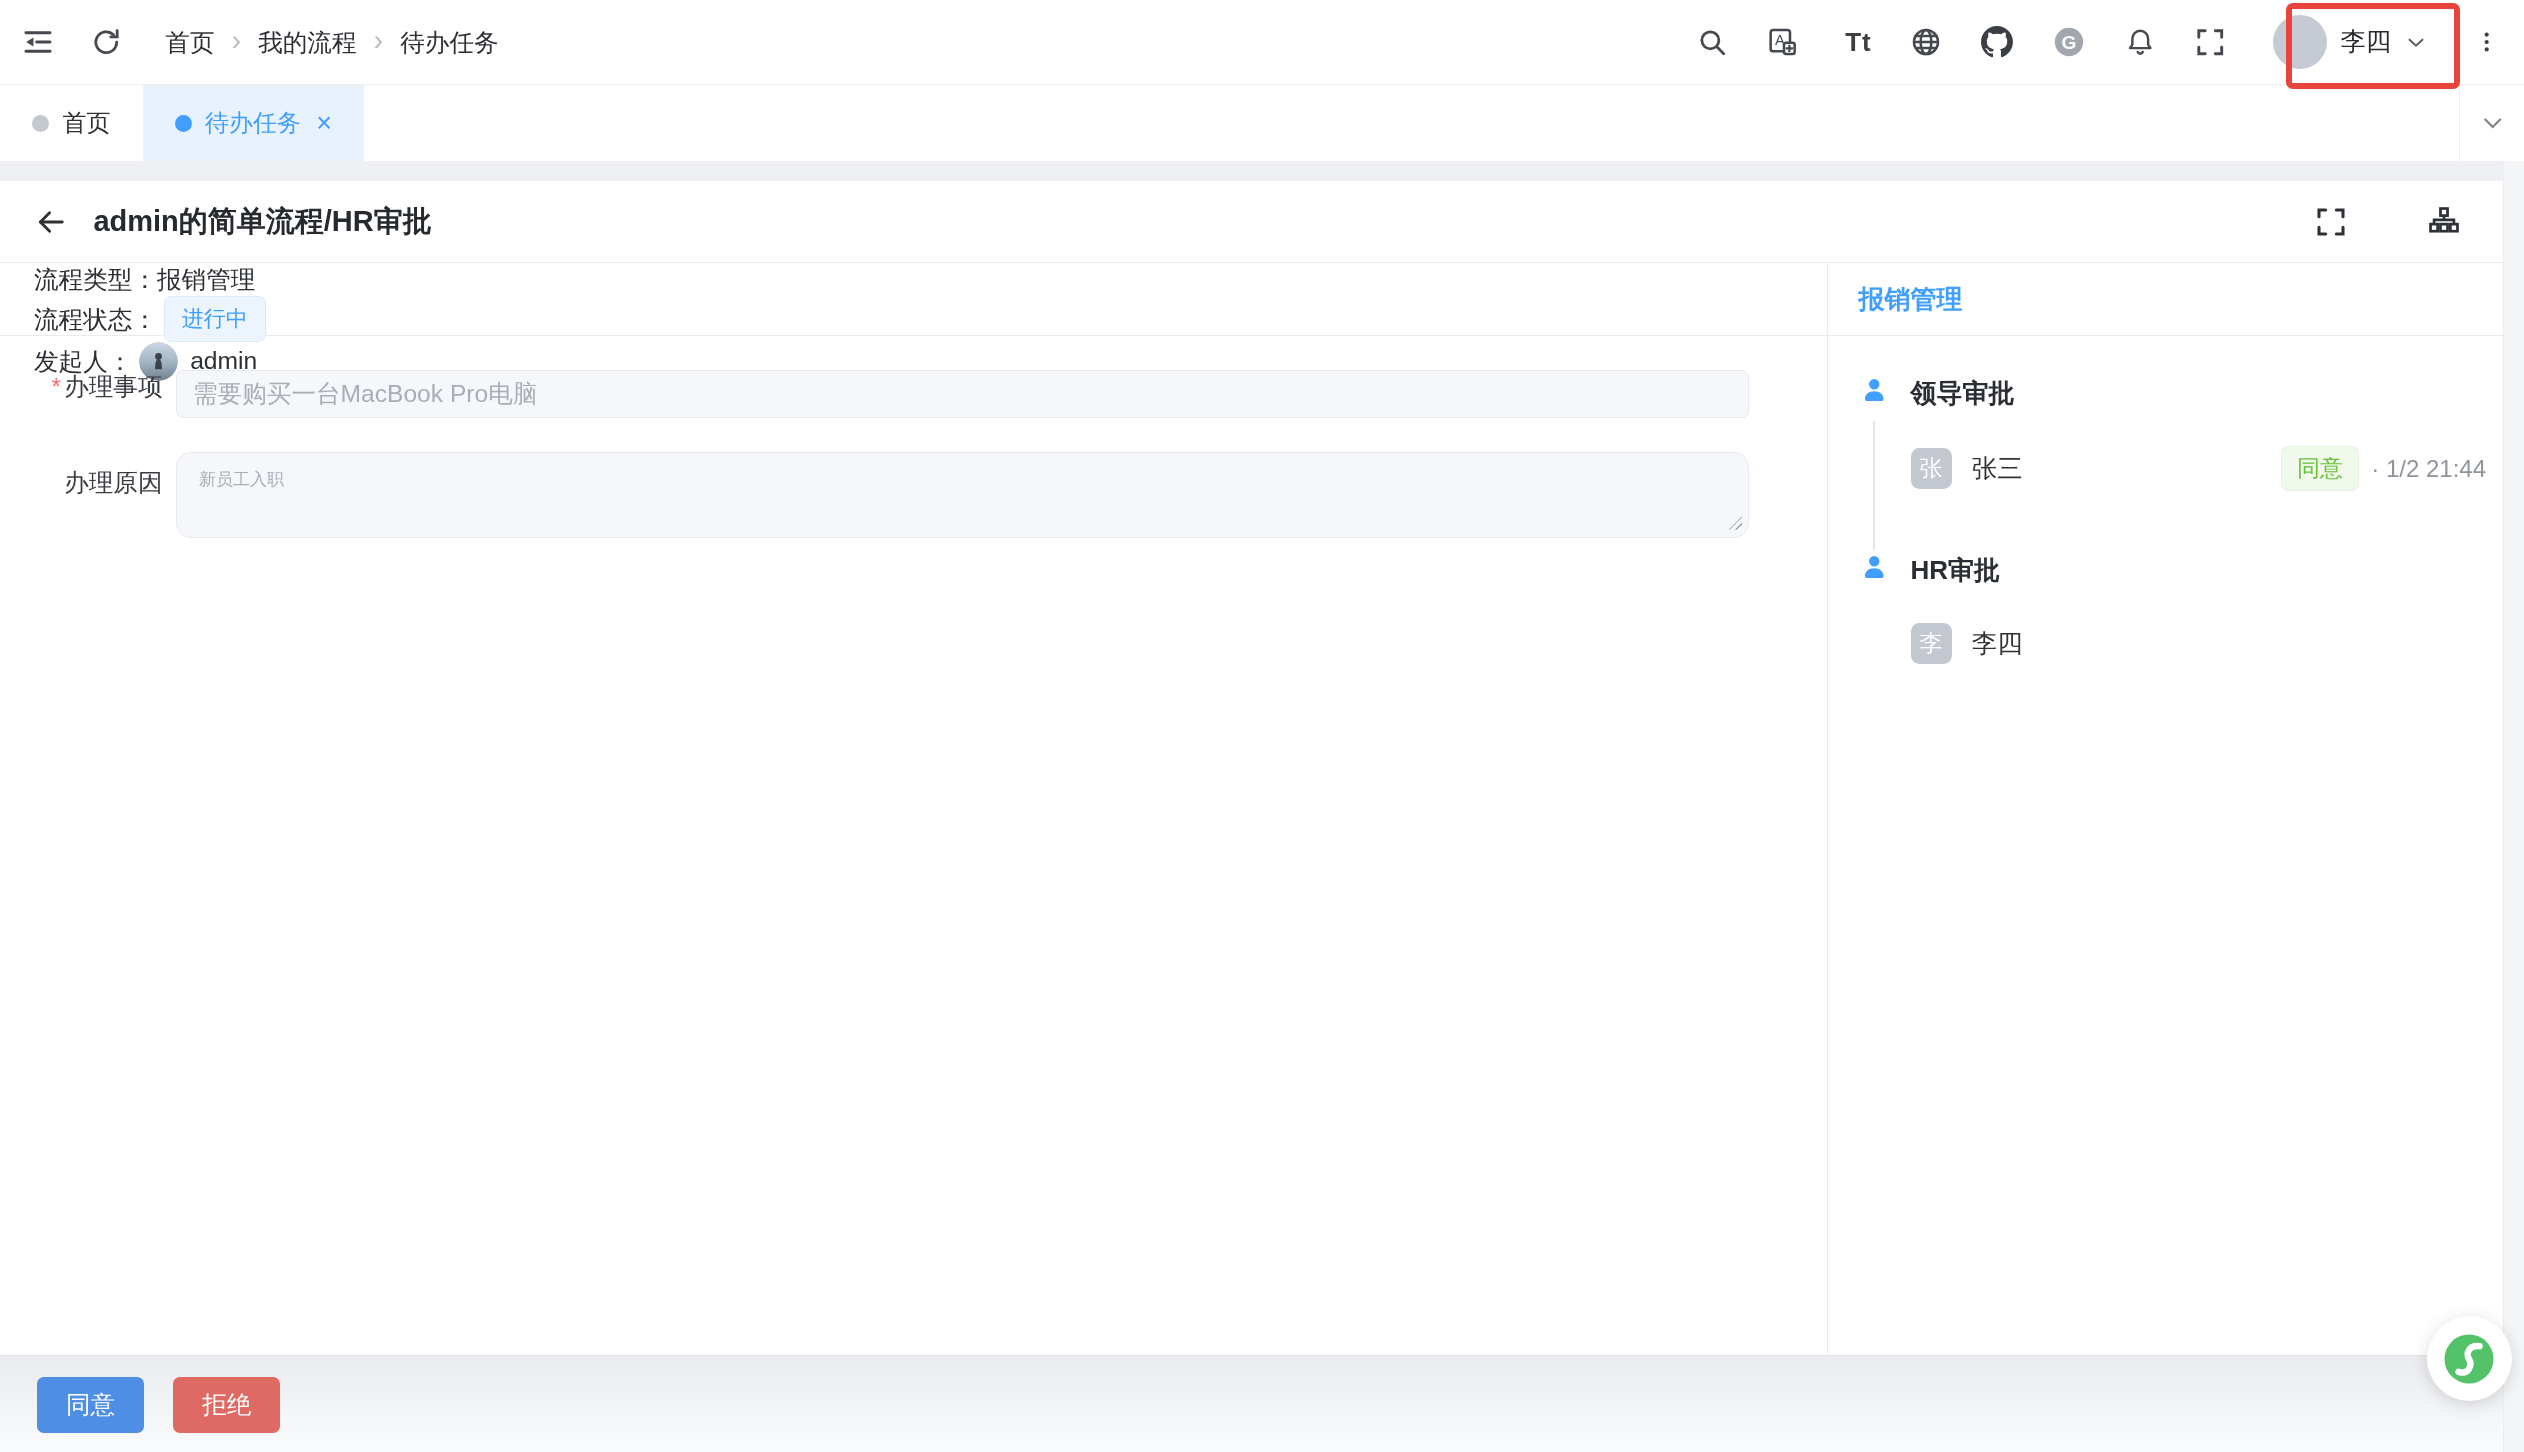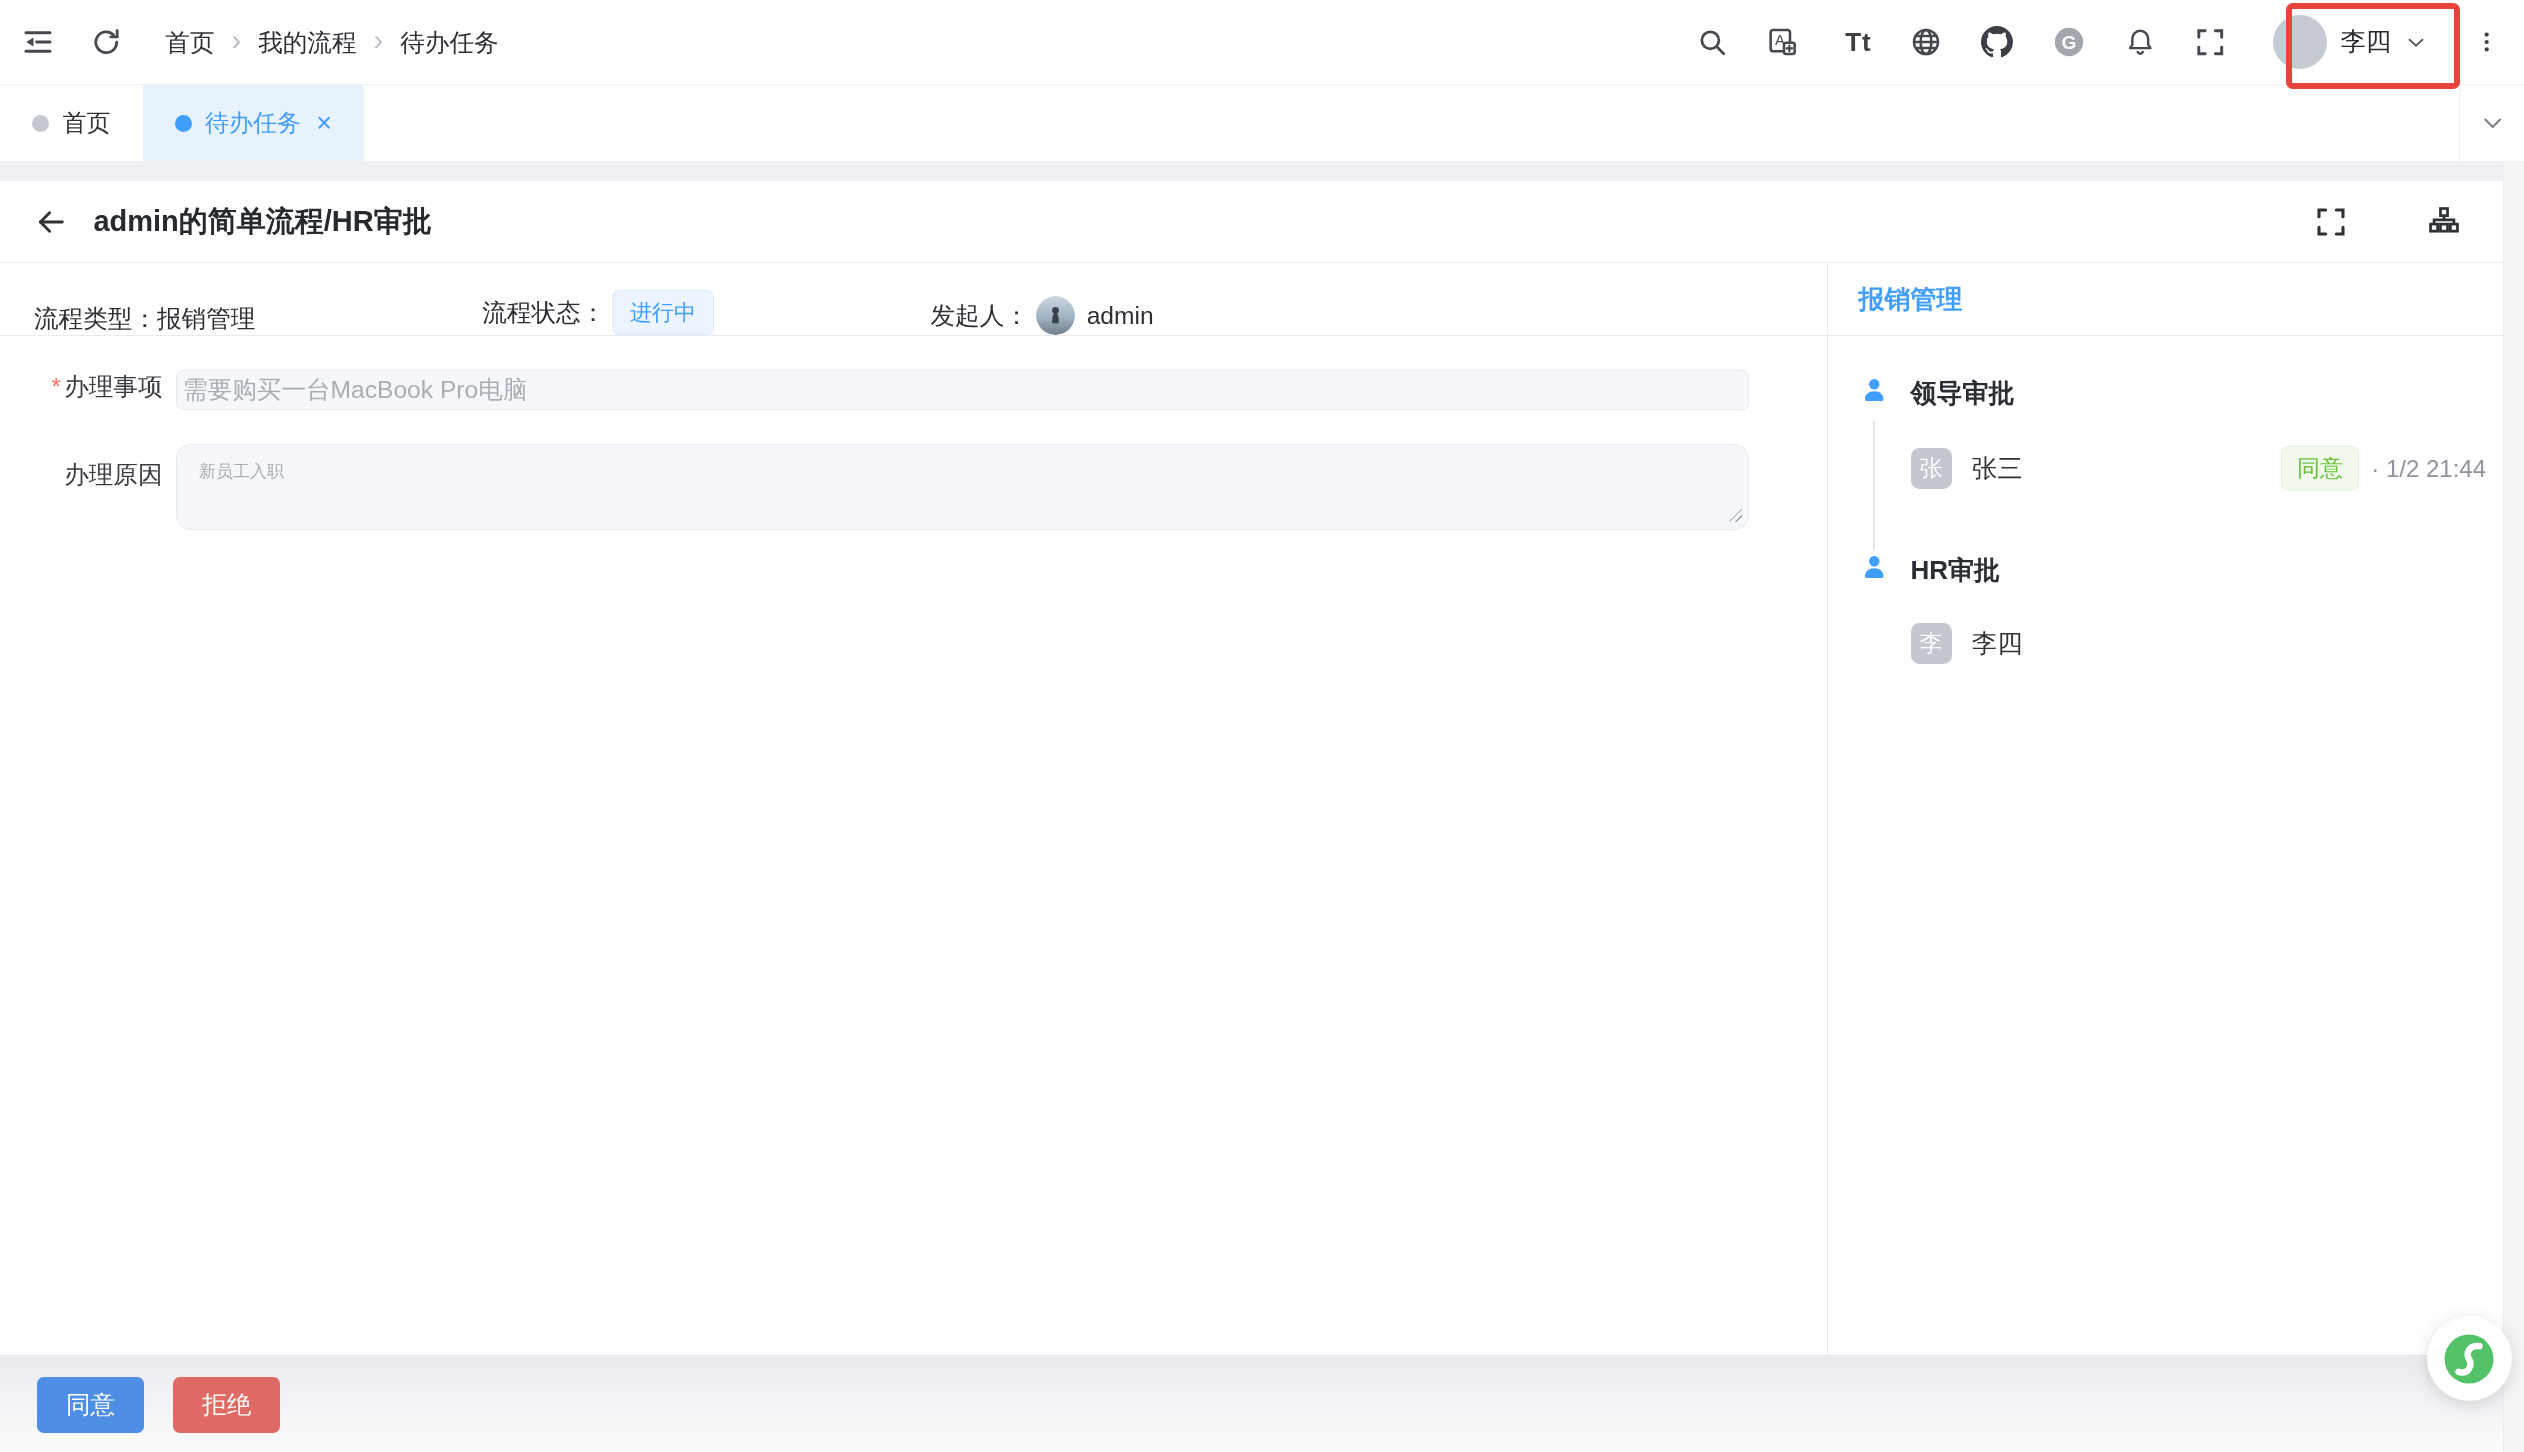--- a/index.html
+++ b/index.html
@@ -39,35 +39,35 @@
   .tab-close{font-size:27px;margin-left:1.7px;line-height:1;color:var(--accent);}
   .tab-dropdown{width:66px;border-left:0.8px solid #f0f0f0;display:flex;align-items:center;justify-content:center;margin-left:auto;cursor:pointer;}
   .gapbar{height:20.3px;background:#eef0f3;}
   
   .card{background:#fff;height:1174px;display:flex;flex-direction:column;}
   .title-row{height:82px;border-bottom:0.8px solid #ececec;display:flex;align-items:center;padding:0 64px 0 34px;flex:none;}
   .page-title{font-size:29px;font-weight:600;margin-left:25.4px;color:#26292e;}
   .title-icons{margin-left:auto;display:flex;align-items:center;gap:80px;}
   .columns{display:flex;flex:1;min-height:0;}
   .main{flex:1;min-width:0;}
-  .meta-row{height:73px;border-bottom:0.8px solid #e9ebee;display:flex;align-items:flex-end;padding-left:34px;font-size:24.6px;color:#2b2e33;}
+  .meta-row{height:73px;border-bottom:0.8px solid #e9ebee;display:flex;align-items:flex-start;padding-left:34px;font-size:24.6px;color:#2b2e33;flex-direction:column;}
   .meta-cell{width:25%;display:flex;align-items:center;white-space:nowrap;}
   .tag-blue{background:var(--tag-blue-bg);border:0.8px solid #d9ecff;color:var(--accent);
     font-size:22px;padding:6.8px 17px;border-radius:6.8px;margin-left:6.8px;}
   .mini-avatar{width:39px;height:39px;border-radius:50%;margin:0 12px 0 6.8px;overflow:hidden;flex:none;}
   
   .form{padding-top:34px;}
   .form-row{display:flex;margin-bottom:34px;}
   .form-row.center{align-items:flex-start;}
   .form-label{width:176px;text-align:right;font-size:24.6px;color:#383b40;padding-right:13.5px;flex:none;}
   .form-row.top .form-label{padding-top:13.5px;}
   .req{color:#f56c6c;margin-right:3.4px;font-size:24px;}
   .ctrl{width:1573px;position:relative;}
-  .text-input{width:100%;height:40px;background:#f5f7fa;border:0.8px solid #e6e9ef;border-radius:6.8px;
-    font-size:24.6px;color:#4d7c0f;padding:0 6px;outline:none;font-family:inherit;}
+  .text-input{width:100%;height:48px;background:#f5f7fa;border:0.8px solid #e6e9ef;border-radius:6.8px;
+    font-size:24.6px;color:#4d7c0f;padding:0 16px;outline:none;font-family:inherit;}
   .textarea{width:100%;height:86px;background:#f5f7fa;border:0.8px solid #e6e9ef;border-radius:15px;
     font-size:17px;color:#303133;padding:15.2px 22px;outline:none;resize:none;font-family:inherit;display:block;}
   .ctrl.ta::after{content:"";position:absolute;right:6.8px;bottom:8.5px;width:13.5px;height:13.5px;
     background:repeating-linear-gradient(135deg,transparent 0 3.4px,#9aa0a8 3.4px 5.1px);
     clip-path:polygon(100% 0,100% 100%,0 100%);pointer-events:none;}
   ::placeholder{color:#a9adb5;opacity:1;}
   
   .panel{width:698px;flex:none;border-left:0.8px solid #e9ebee;display:flex;flex-direction:column;}
   .panel-head{height:73px;border-bottom:0.8px solid #e9ebee;display:flex;align-items:center;
     padding-left:30.5px;font-size:26px;font-weight:600;color:var(--accent);flex:none;}

